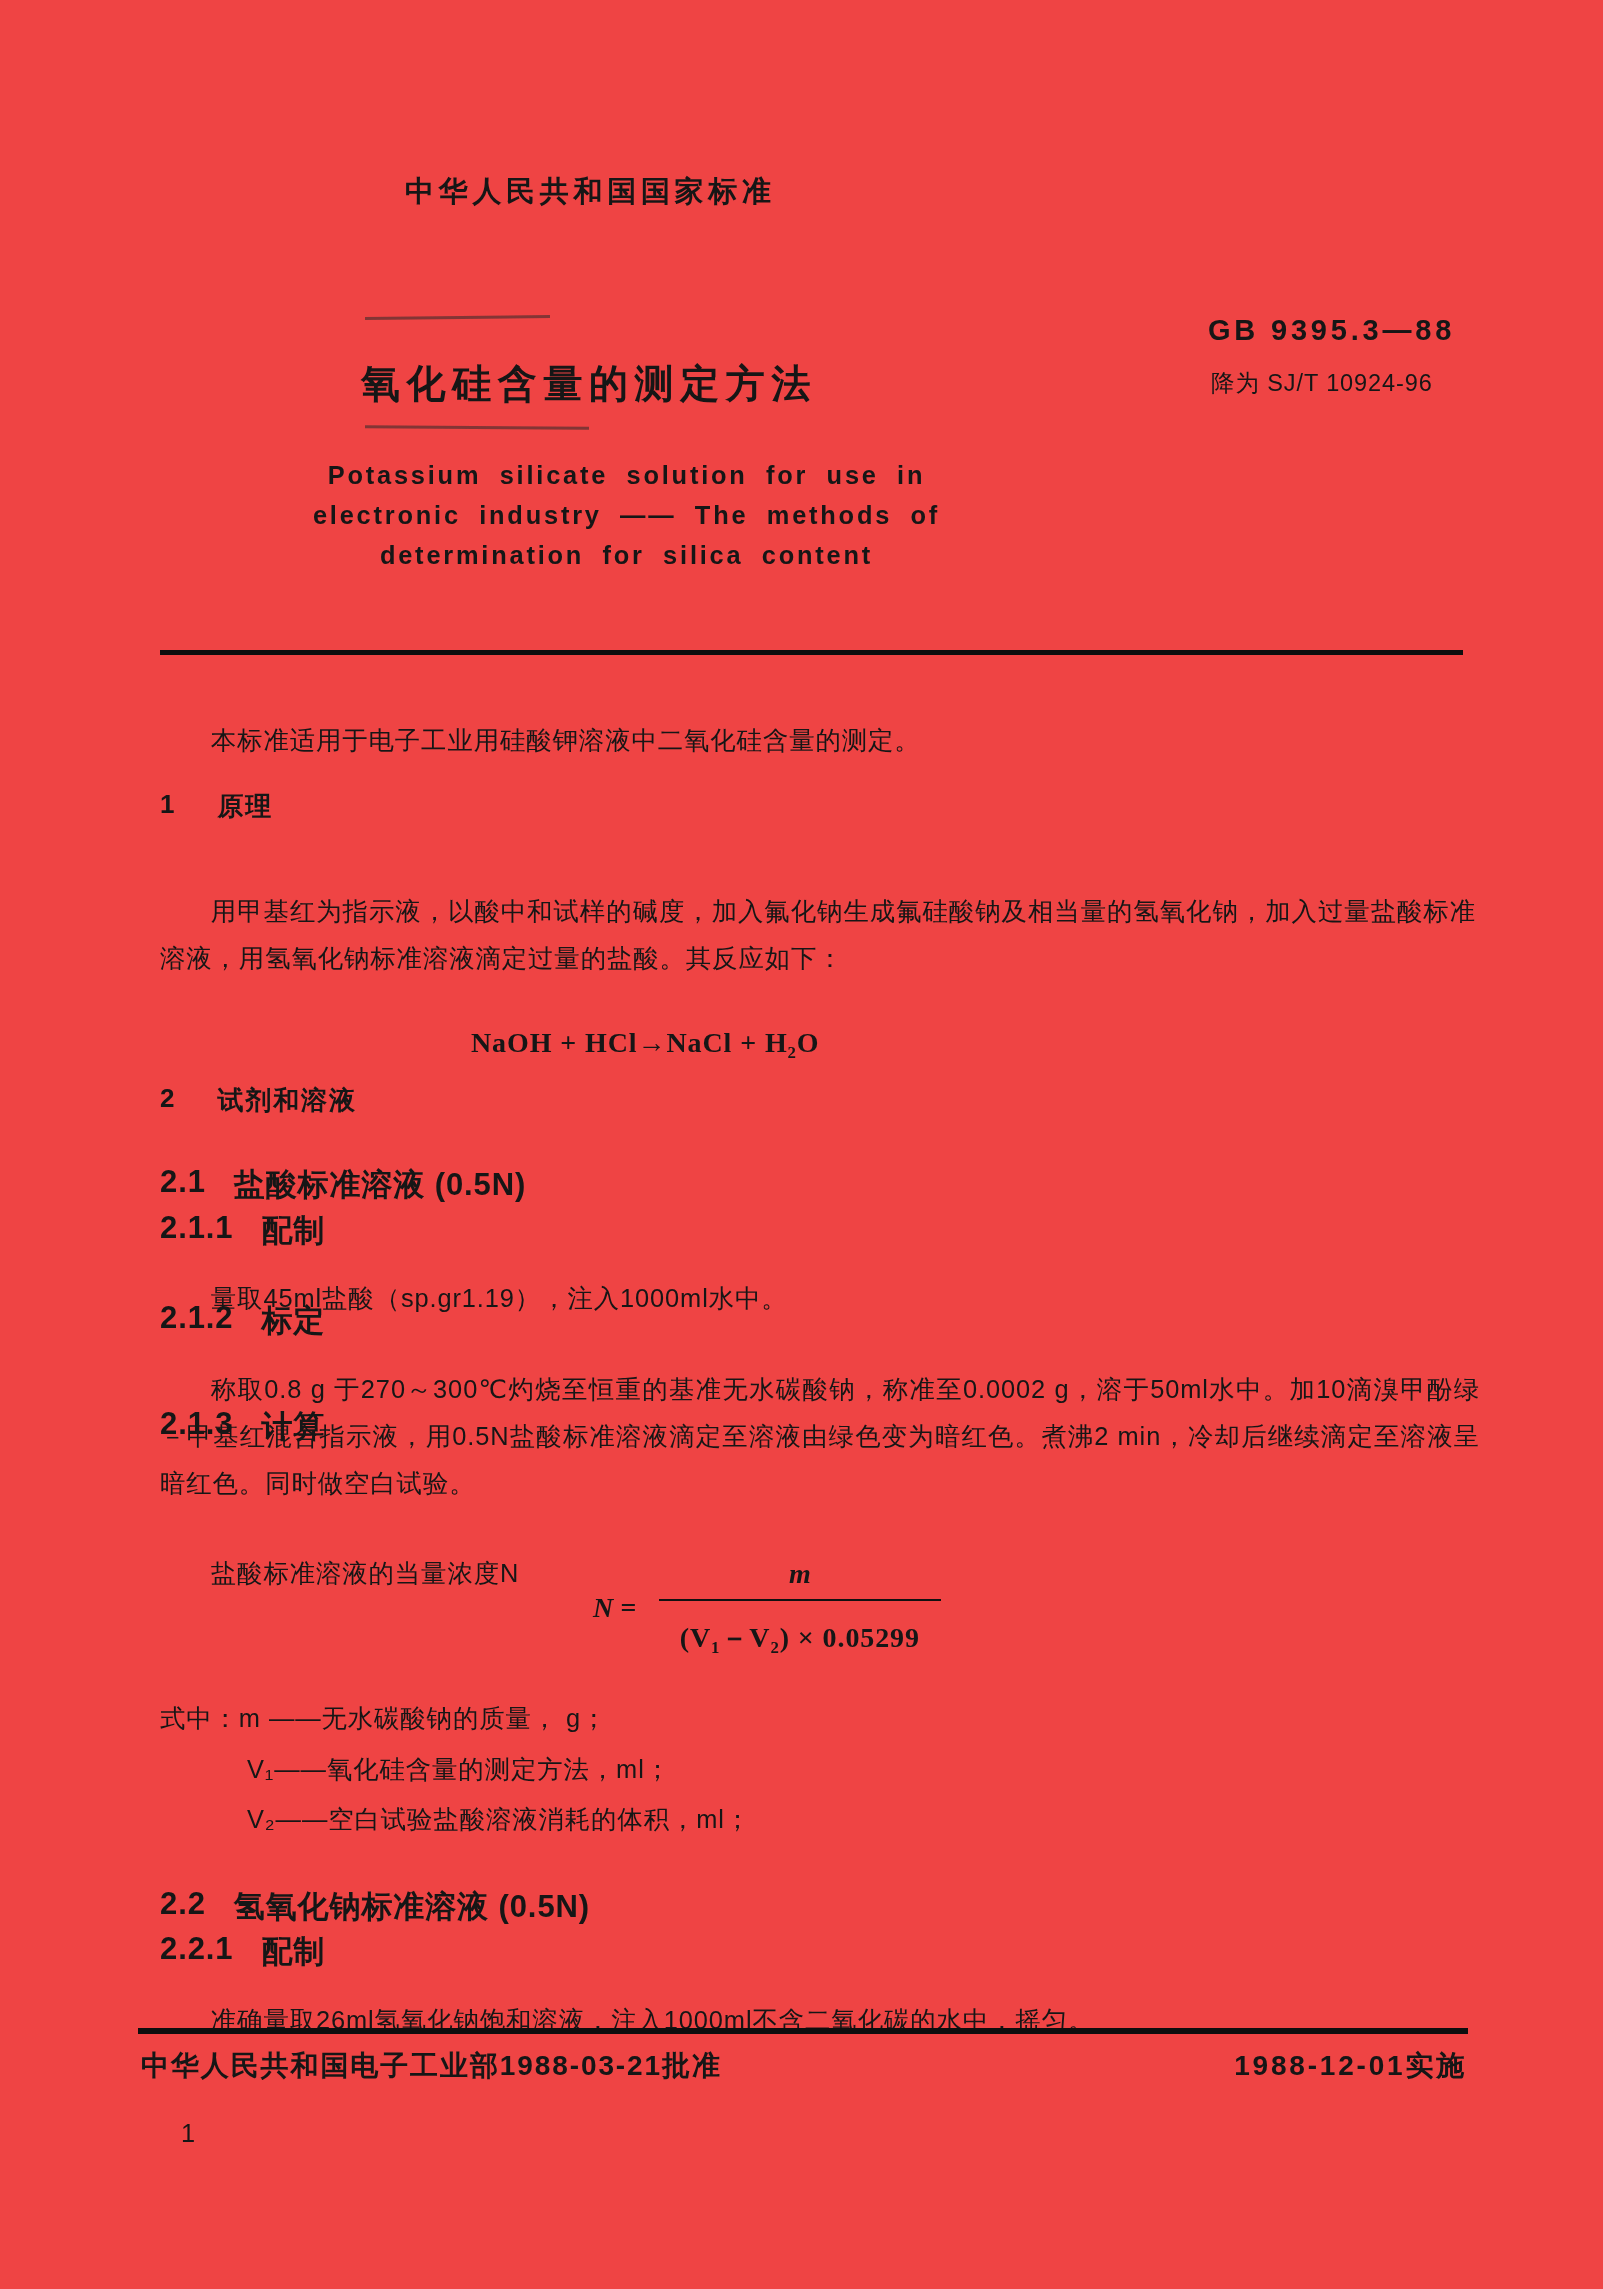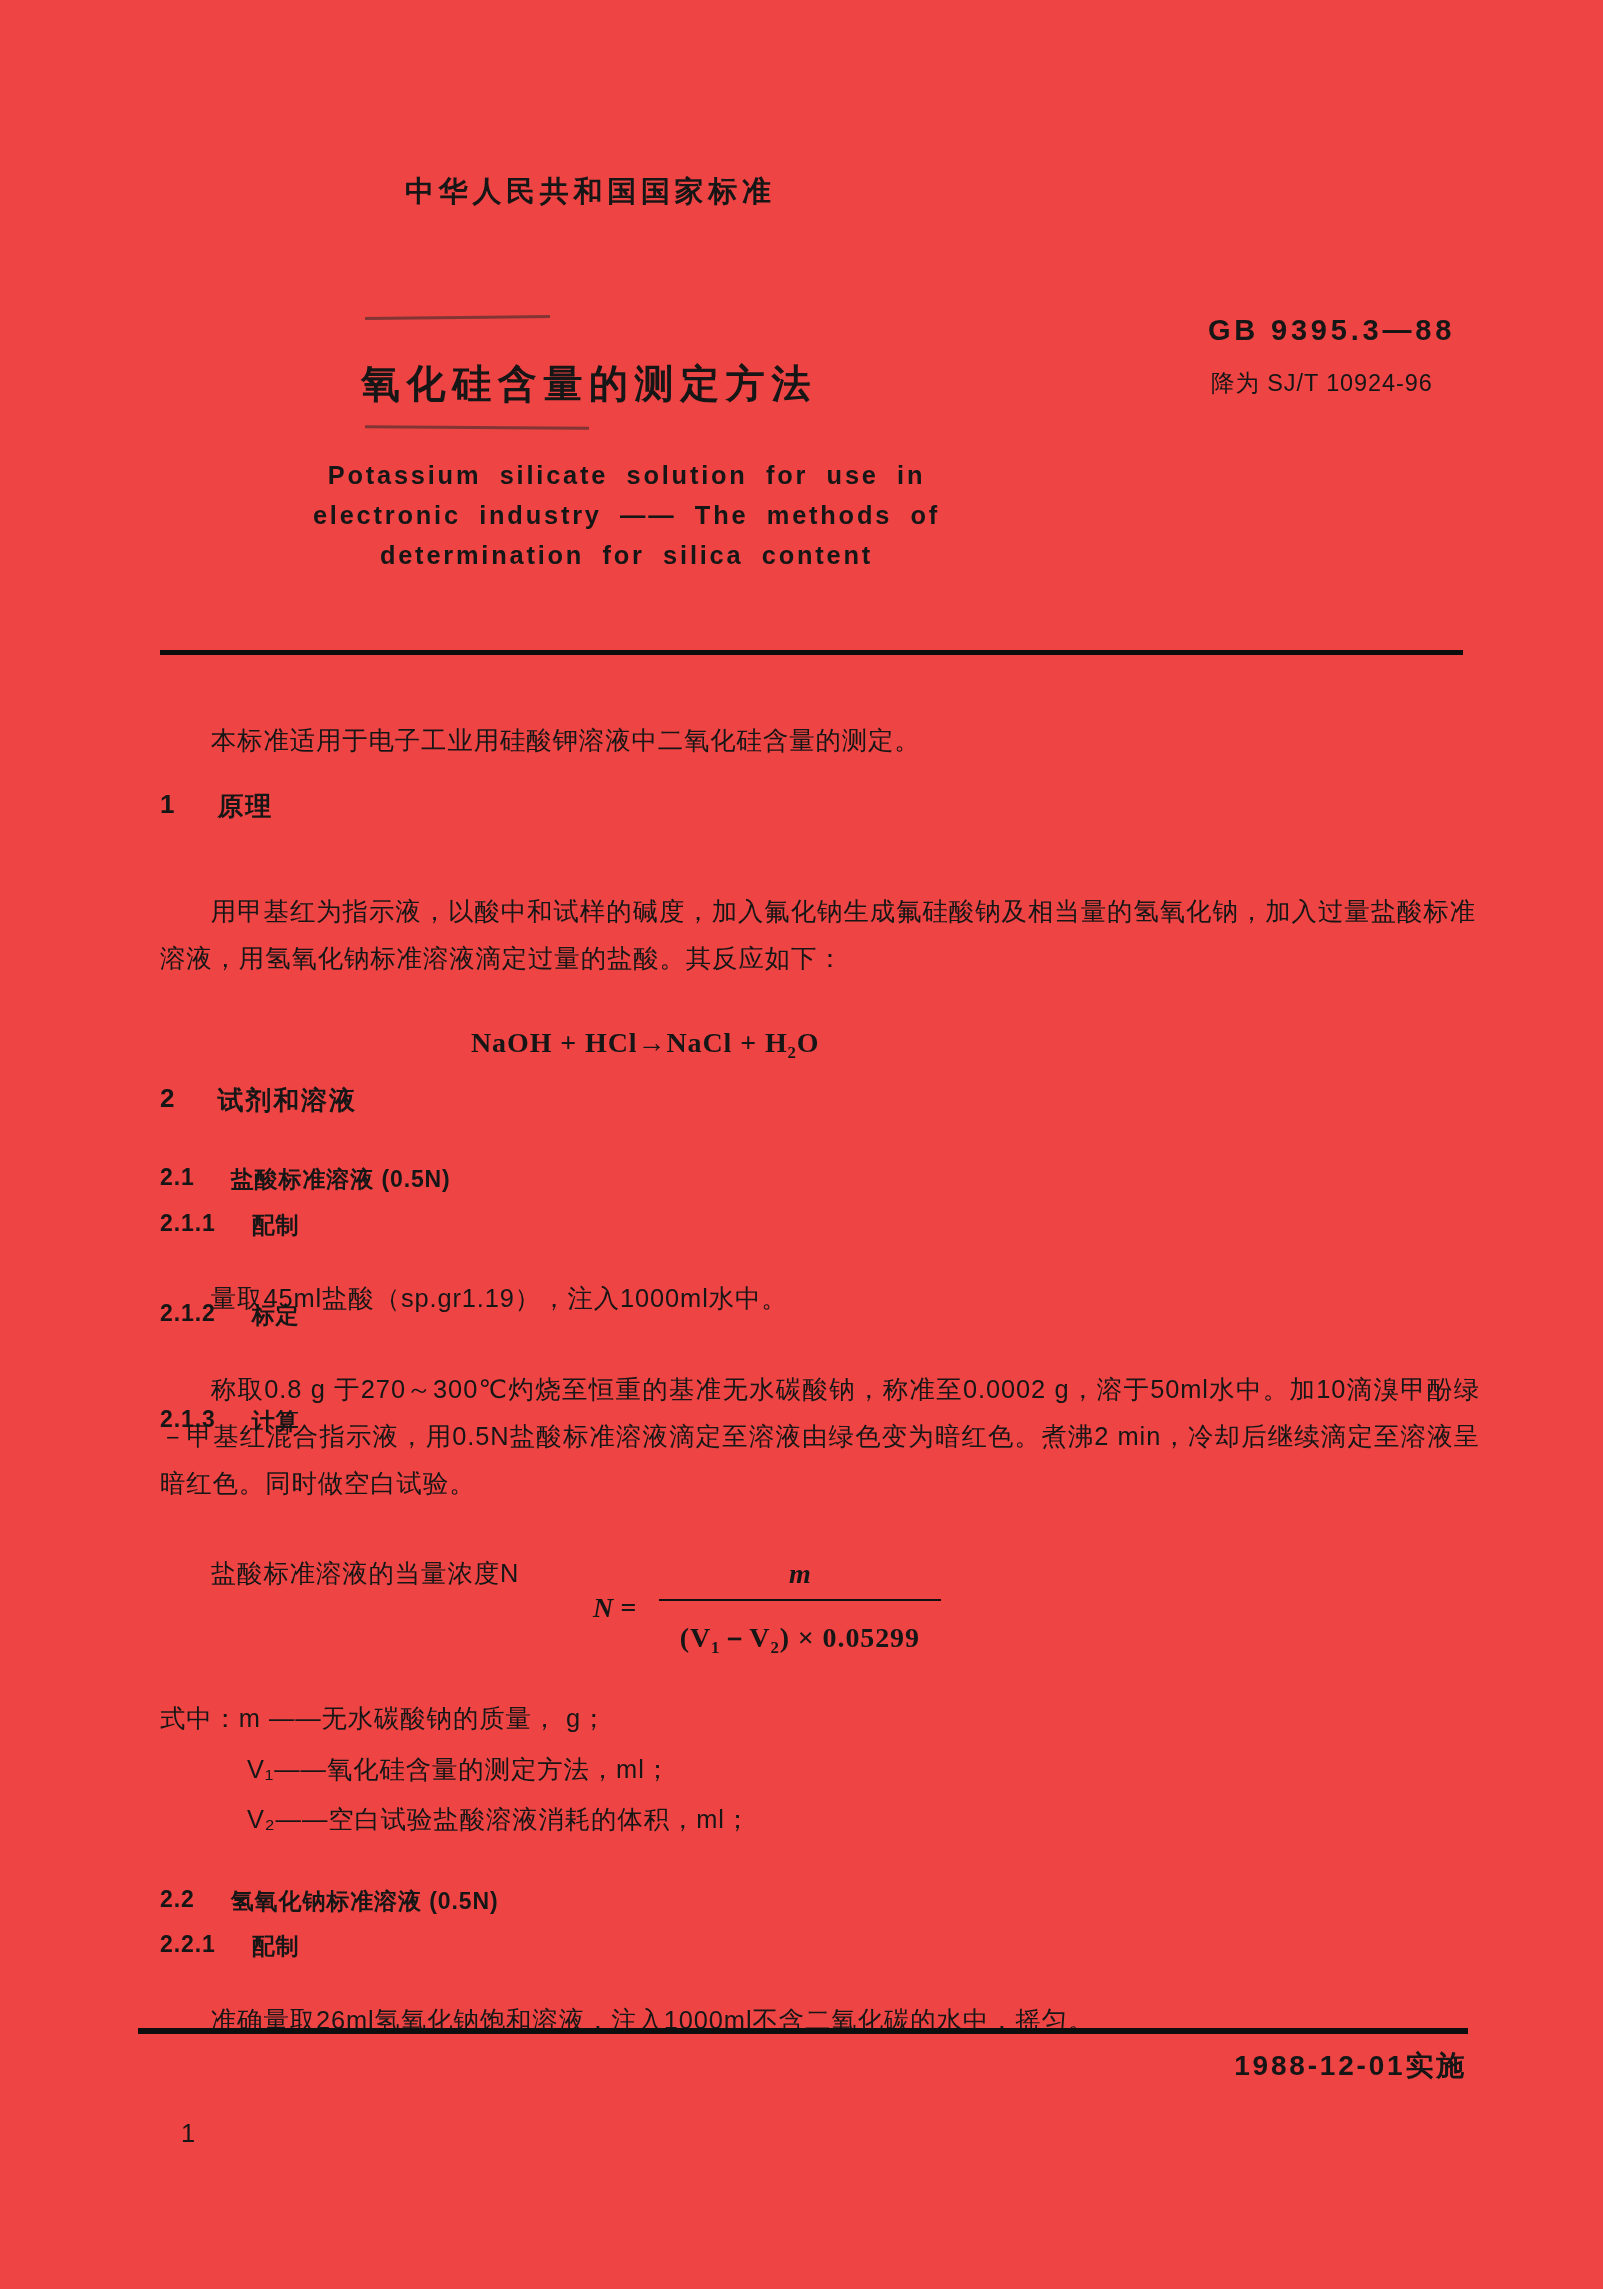--- a/index.html
+++ b/index.html
@@ -39,21 +39,21 @@
   .indent{text-indent:2em;}
   .scope{left:160px;top:692px;width:1311px;}
   .heading{display:flex;gap:41px;font-size:26px;font-weight:bold;letter-spacing:1.9px;}
   .h-sec1{left:160px;top:789px;}
   .p-sec1{left:160px;top:863px;width:1316px;}
   .equation{left:471px;font-family:"Liberation Serif","DejaVu Serif",serif;
     font-size:28px;font-weight:bold;letter-spacing:0.9px;}
   .eq-1{top:977px;}
   .eq-2{top:1027px;}
   .h-sec2{left:160px;top:1083px;}
-  .h-sub{display:flex;gap:36px;font-size:23px;font-weight:bold;letter-spacing:0.9px;}
+  .h-sub{display:flex;gap:28px;font-size:31px;font-weight:bold;letter-spacing:0.9px;}
   .h-21{left:160px;top:1164px;}
   .h-211{left:160px;top:1210px;}
   .b-211{left:160px;top:1250px;width:1316px;}
   .h-212{left:160px;top:1300px;}
   .b-212{left:160px;top:1341px;width:1320px;}
   .h-213{left:160px;top:1406px;}
   .b-213{left:160px;top:1525px;width:1316px;}
 
   
   .formula{left:593px;top:1558px;display:flex;align-items:center;gap:22.6px;
@@ -152,17 +152,18 @@
     <span>氢氧化钠标准溶液 (0.5N)</span>
   </div>
 
   <div class="abs h-sub h-221">
     <span>2.2.1</span>
     <span>配制</span>
   </div>
   <p class="abs para indent b-221">准确量取26ml氢氧化钠饱和溶液，注入1000ml不含二氧化碳的水中，摇匀。</p>
 
   <div class="abs rule rule-bottom"></div>
+  <div class="abs foot-approval">中华人民共和国电子工业部1988-03-21批准</div>
   <div class="abs foot-impl">1988-12-01实施</div>
   <div class="abs page-num">1</div>
 
 </div>
 
 
 </body></html>

